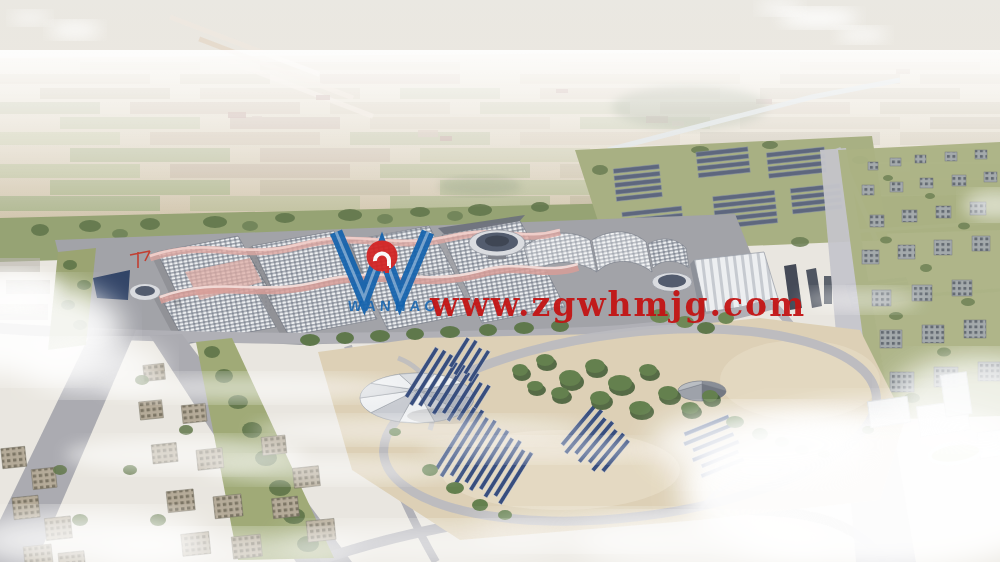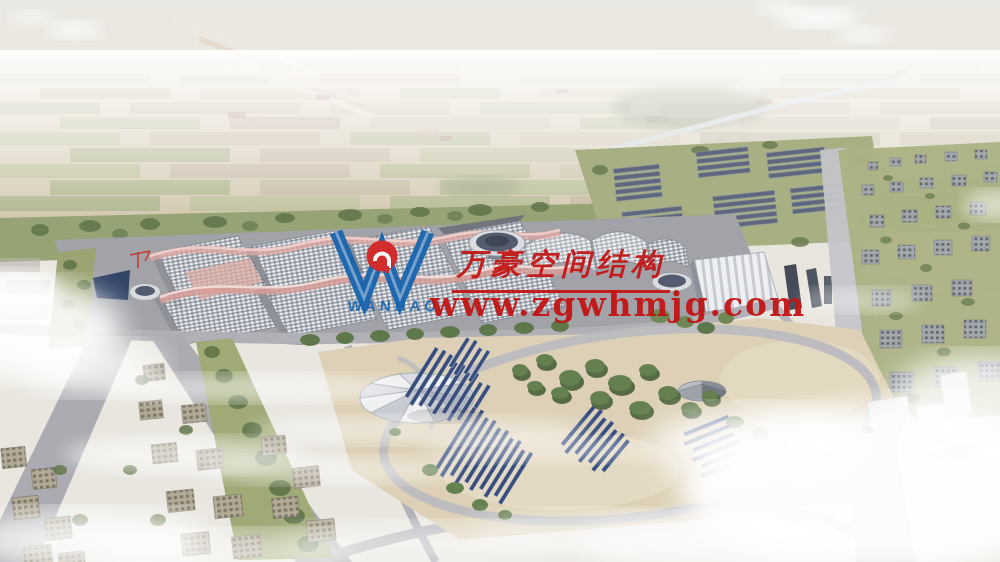--- a/index.html
+++ b/index.html
@@ -598,17 +598,16 @@
 
 <div class="watermark">
   <svg class="logo" viewBox="0 0 132 92" xmlns="http://www.w3.org/2000/svg">
     <path d="M8,4 L36,70 L54,22 L72,70 L100,4" fill="none" stroke="var(--wm-blue)" stroke-width="13"></path>
     <path d="M8,4 L36,70 L54,22 L72,70 L100,4" fill="none" stroke="#ffffff" stroke-width="3" opacity=".4"></path>
     <circle cx="54" cy="28" r="15.5" fill="var(--wm-emblem)"></circle>
     <path d="M47,33 a7,7 0 0 1 14,-1 v8" fill="none" stroke="#ffffff" stroke-width="4"></path>
     <rect x="57" y="38" width="4" height="7" fill="var(--wm-emblem)"></rect>
   </svg>
   <div class="logo-word">WANHAO</div>
-  <div class="wm-cn">万豪空间结构</div>
   <div class="wm-url">www.zgwhmjg.com</div>
 </div>
 
 </div>
 
 </body></html>

